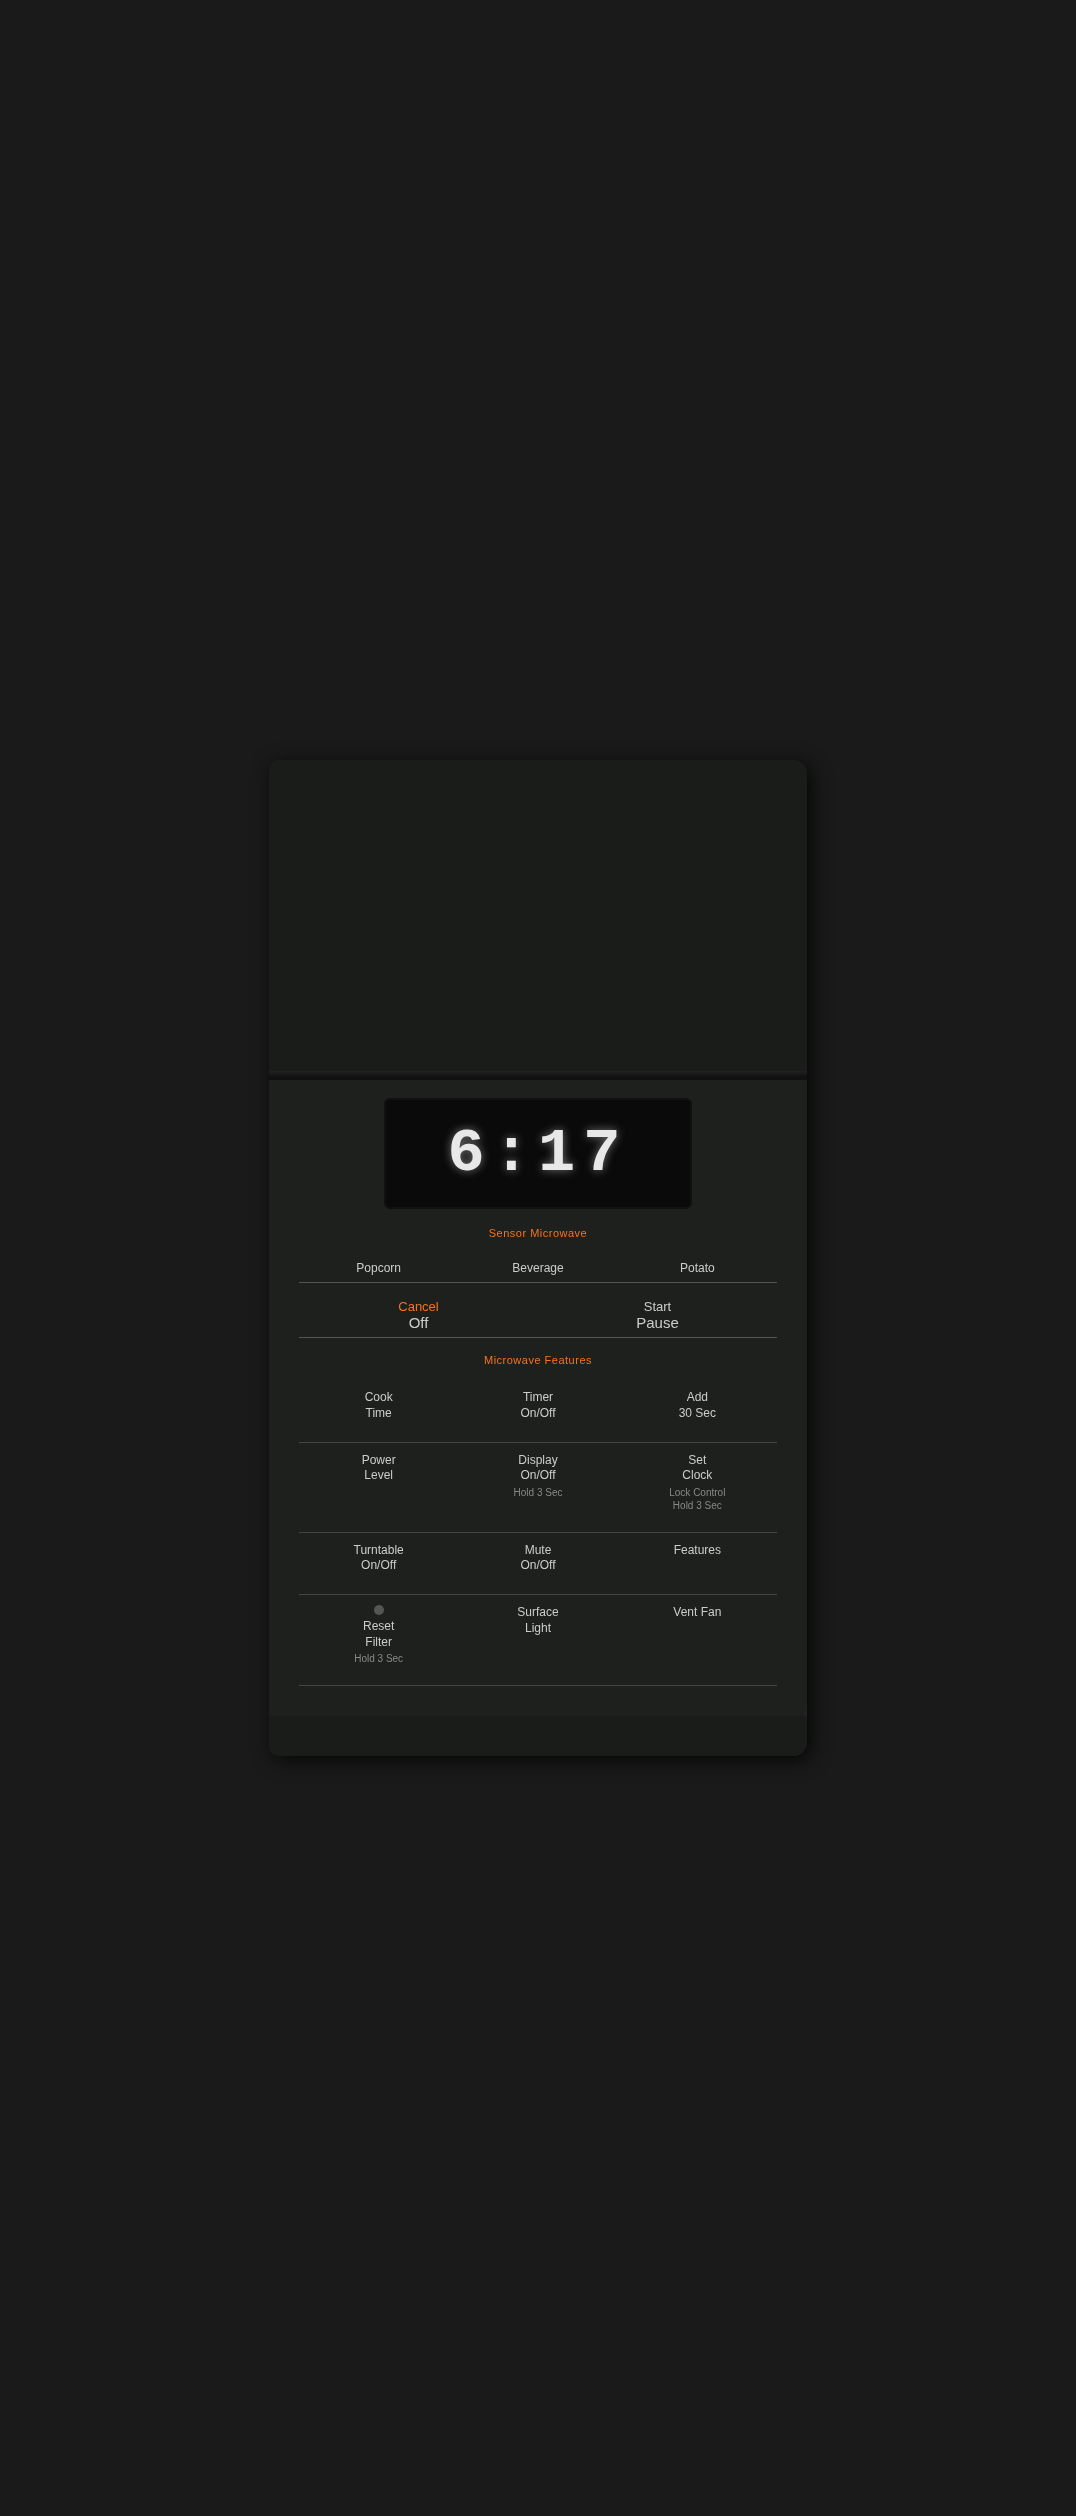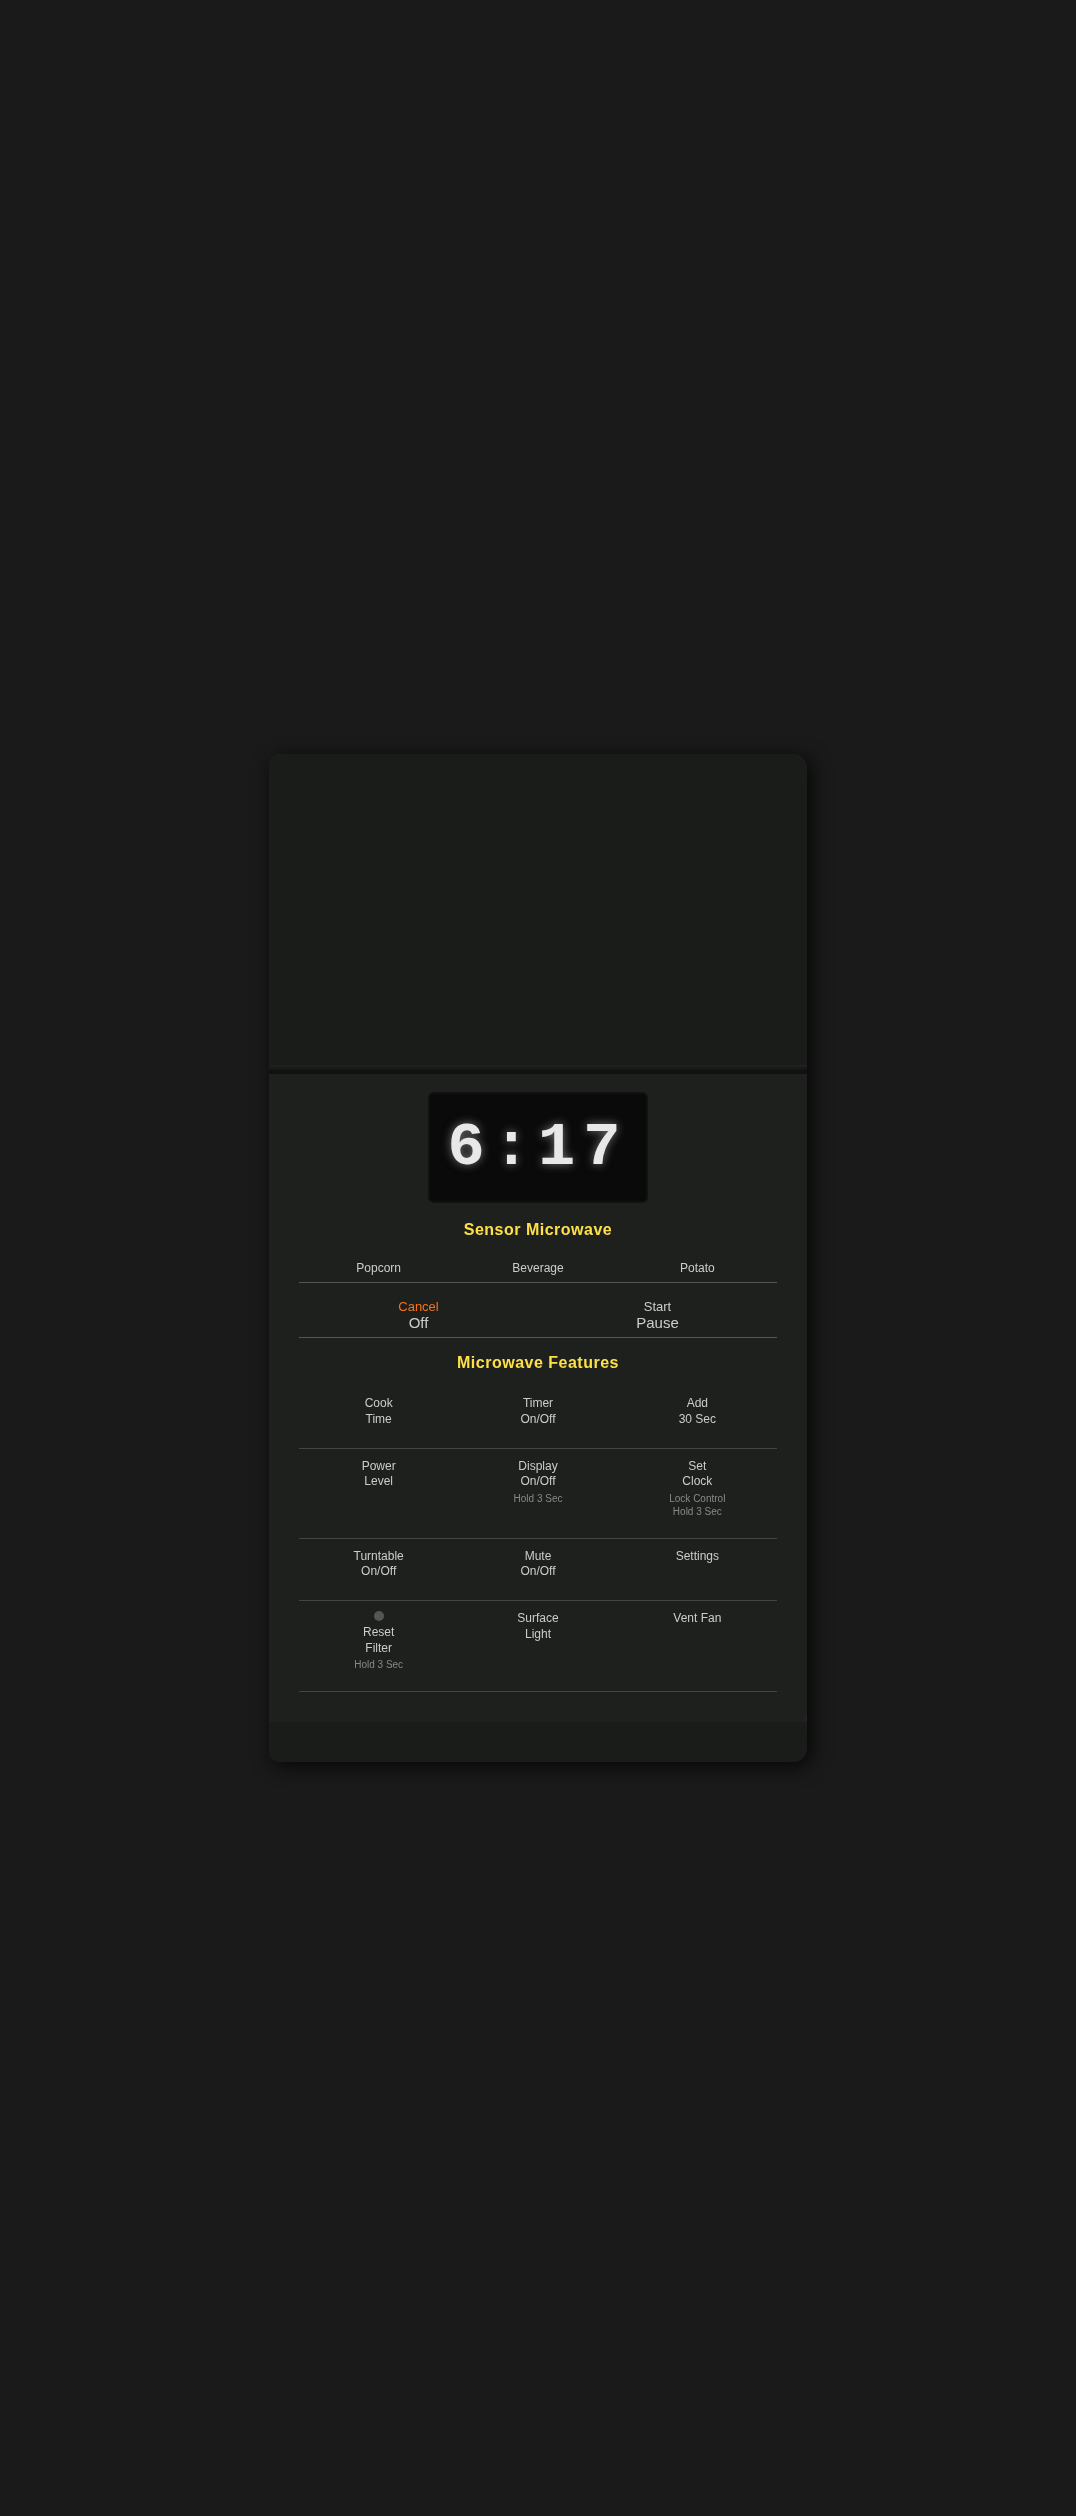--- a/index.html
+++ b/index.html
@@ -38,40 +38,40 @@
       background: #1e201e;
       padding: 18px 30px 30px 30px;
       border-radius: 0 0 10px 0;
     }
     
     .display-container {
       background: #0a0a0a;
       border-radius: 6px;
       padding: 18px 24px;
       margin: 0 auto 18px auto;
-      width: 220px;
+      width: 308px;
       display: flex;
       align-items: center;
       justify-content: center;
       border: 2px solid #111;
     }
     .display-time {
       font-family: 'Courier New', monospace;
       font-size: 62px;
       color: #e8e8e8;
       letter-spacing: 8px;
       font-weight: bold;
       text-shadow: 0 0 10px rgba(220,220,220,0.5);
     }
     
     .section-title {
       text-align: center;
-      color: #fde047;
-      font-size: 16px;
-      font-weight: bold;
+      color: #f97316;
+      font-size: 11px;
+      font-weight: normal;
       margin-bottom: 14px;
       letter-spacing: 0.5px;
     }
     
     .btn-row {
       display: flex;
       justify-content: space-around;
     }
     .sensor-btn {
       flex: 1;
@@ -268,21 +268,21 @@
         <span class="hold-text">Lock Control<br>Hold 3 Sec</span>
       </div>
 
       <div class="feature-btn">
         <span class="main-text">Turntable<br>On/Off</span>
       </div>
       <div class="feature-btn">
         <span class="main-text">Mute<br>On/Off</span>
       </div>
       <div class="feature-btn">
-        <span class="main-text">Settings</span>
+        <span class="main-text">Features</span>
       </div>
 
       <div class="feature-btn">
         <div class="filter-dot"></div>
         <span class="main-text">Reset<br>Filter</span>
         <span class="hold-text">Hold 3 Sec</span>
       </div>
       <div class="feature-btn">
         <span class="main-text">Surface<br>Light</span>
       </div>

